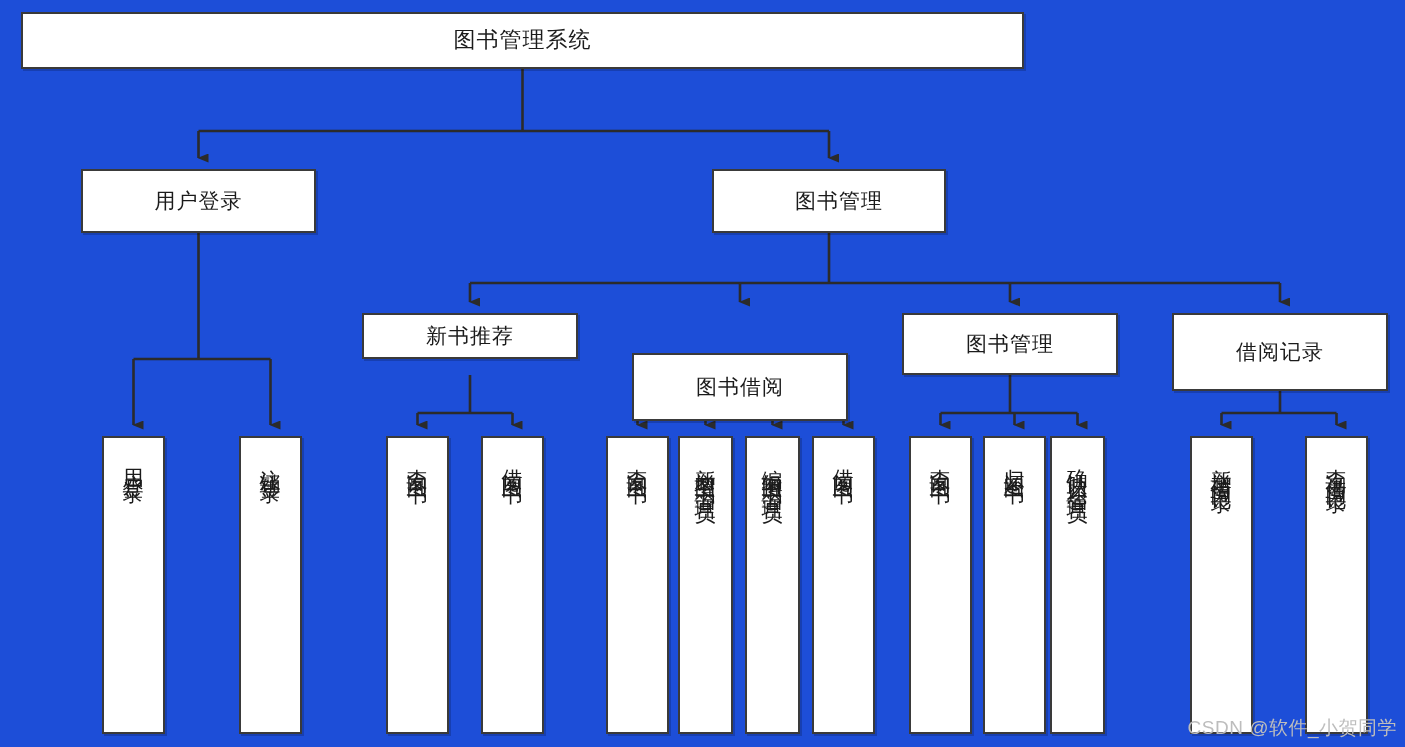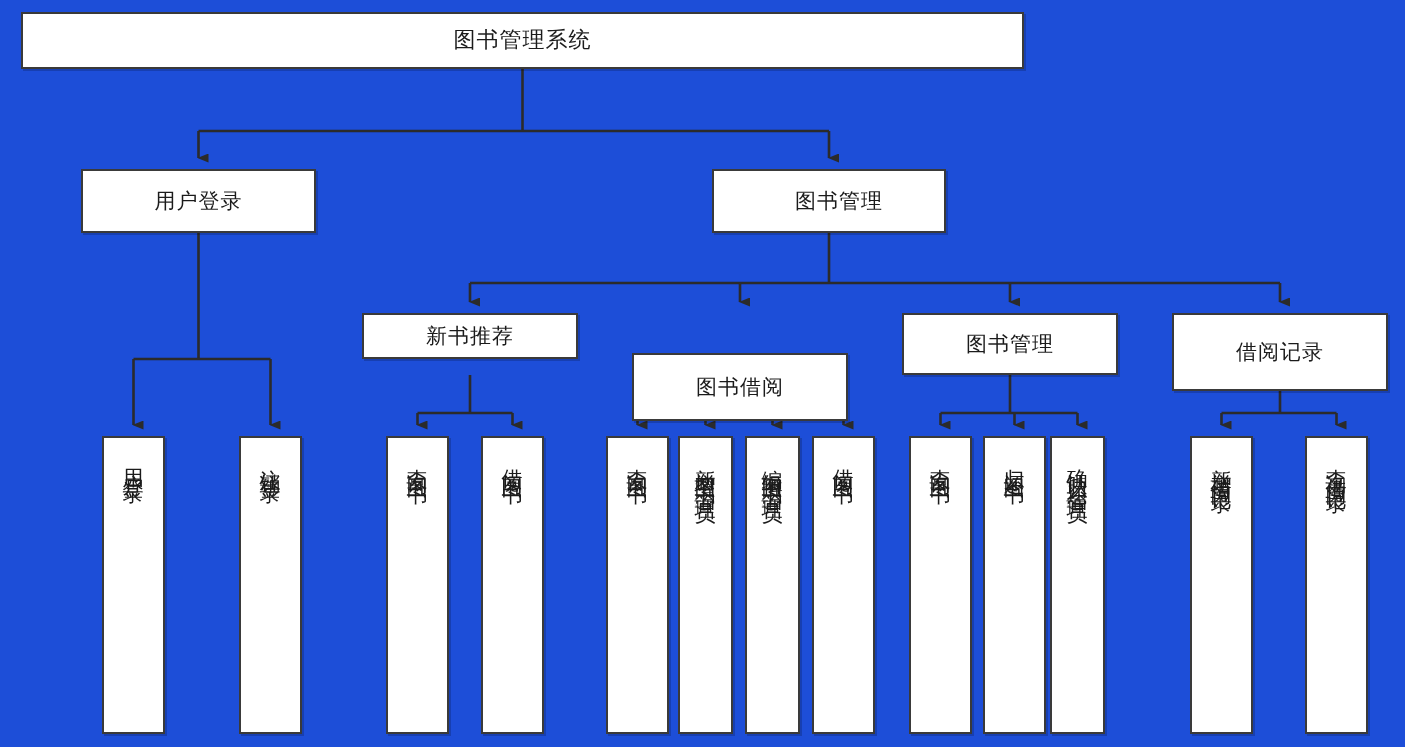--- a/index.html
+++ b/index.html
@@ -154,13 +154,14 @@
         <span class="lbl">确认归还（管理员）</span>
       </div>
       <div class="node leaf" style="left: 1190px; top: 436px; width: 63px; height: 298px;">
         <span class="lbl">新增借阅记录</span>
       </div>
       <div class="node leaf" style="left: 1305px; top: 436px; width: 63px; height: 298px;">
         <span class="lbl">查询借阅记录</span>
       </div>
     </div>
 
+  <div class="watermark">CSDN @软件_小贺同学</div>
 </div>
 
 </body></html>

